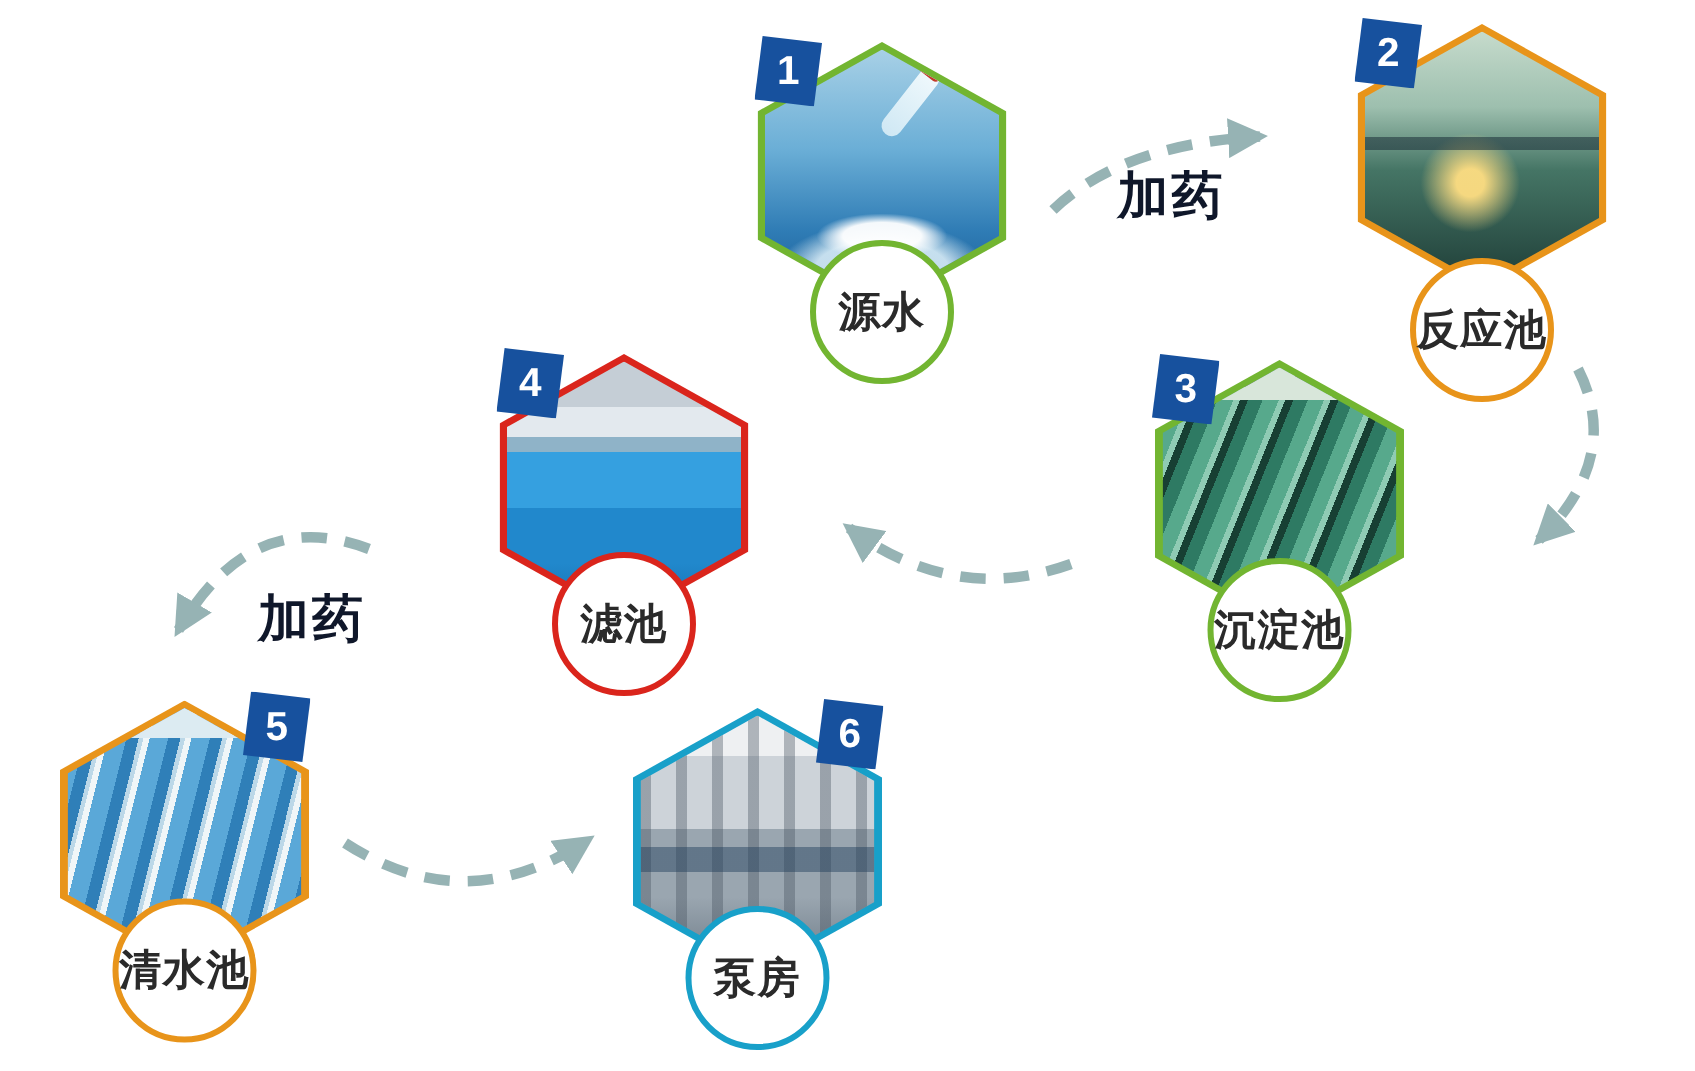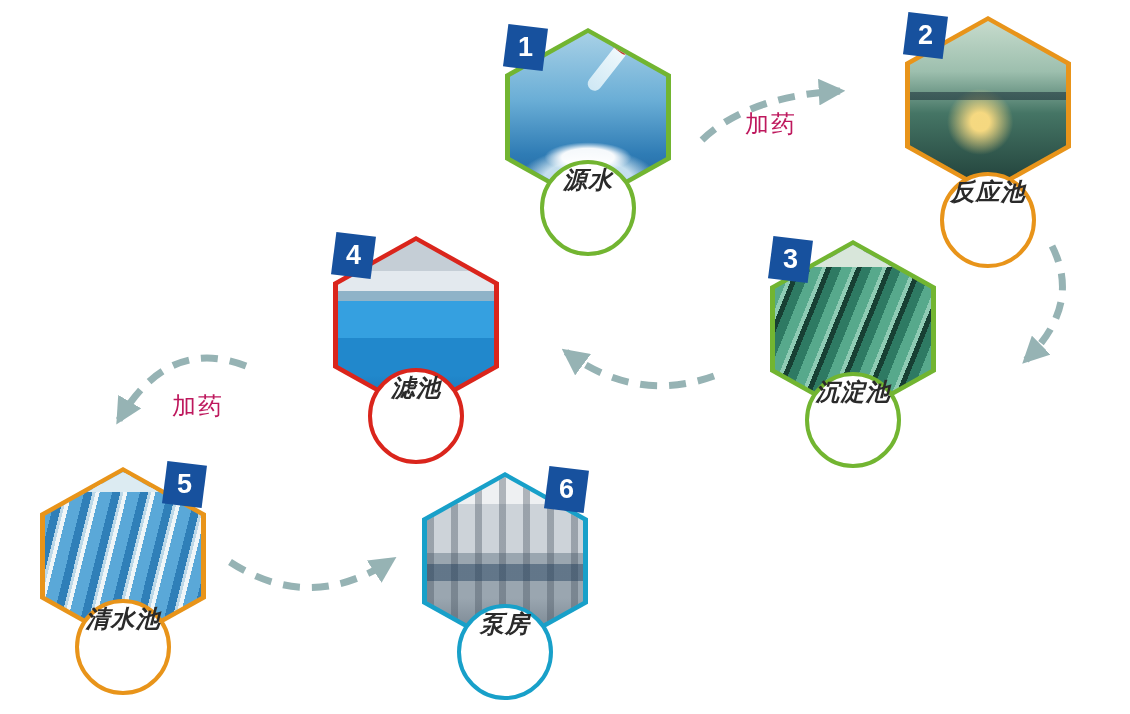--- a/index.html
+++ b/index.html
@@ -29,27 +29,26 @@
     clip-path:polygon(12% 0,100% 10%,88% 100%,0 90%);
     display:flex; align-items:center; justify-content:center;
     color:#fff; font-weight:bold; font-size:27px;
   }
   .badge-left  { left:-2px; top:-4px; }
   .badge-right { left:122px; top:-6px; }
   .label-circle {
     position:absolute; left:50%; transform:translateX(-50%); top:132px;
     width:96px; height:96px; border-radius:50%; box-sizing:border-box;
     background:#fff; border:4px solid var(--node-color,#888); z-index:3;
-    display:flex; justify-content:center;
-    font-weight:bold; font-size:24px; color:#2a2a2a; letter-spacing:1px;
+    display:flex; align-items:center; justify-content:center;
+    font-weight:bold; font-size:28px; color:#2a2a2a; letter-spacing:1px;
     white-space:nowrap;
-    font-style:italic;
   }
   .edge-label {
-    position:absolute; z-index:2; font-size:24px; color:#be185d; font-weight:400;
+    position:absolute; z-index:2; font-size:34px; color:#0f172a; font-weight:700;
     letter-spacing:2px;
   }
 
   
   .photo-source-water {
     background:
       radial-gradient(ellipse 58px 20px at 50% 74%, rgba(255,255,255,.95) 0 45%, rgba(255,255,255,0) 75%),
       radial-gradient(ellipse 90px 42px at 50% 88%, rgba(225,242,250,.85) 0 50%, rgba(255,255,255,0) 78%),
       linear-gradient(180deg,#a7d0e6 0%,#6aaed6 40%,#2f7cb5 72%,#1b5d96 100%);
   }

